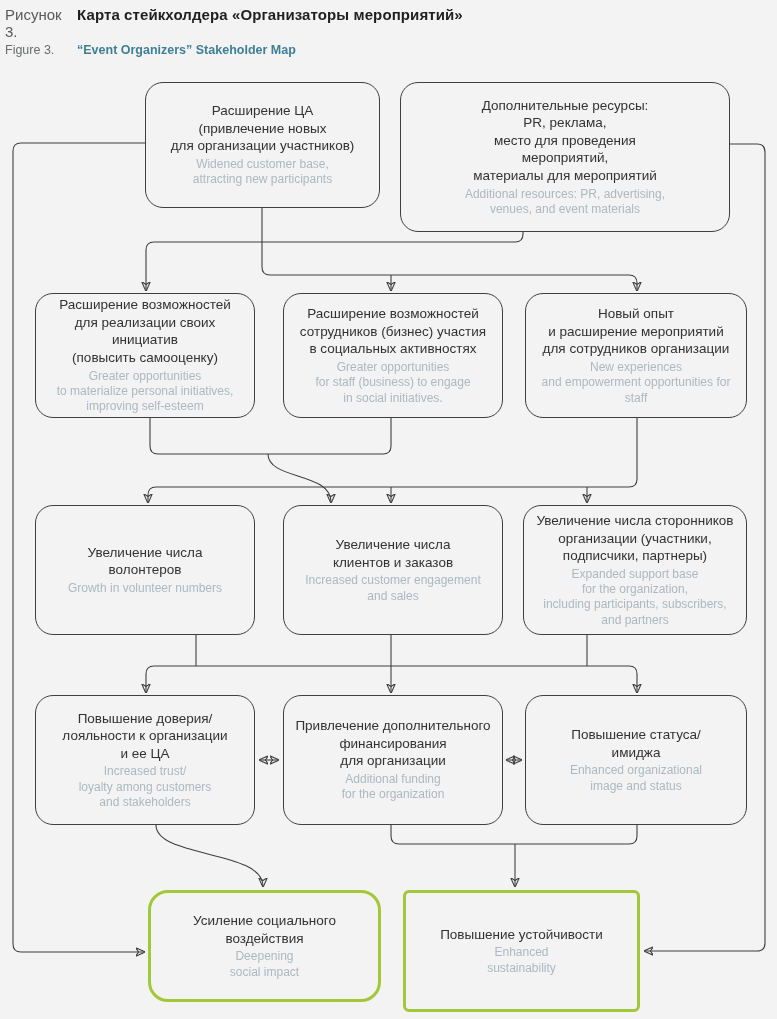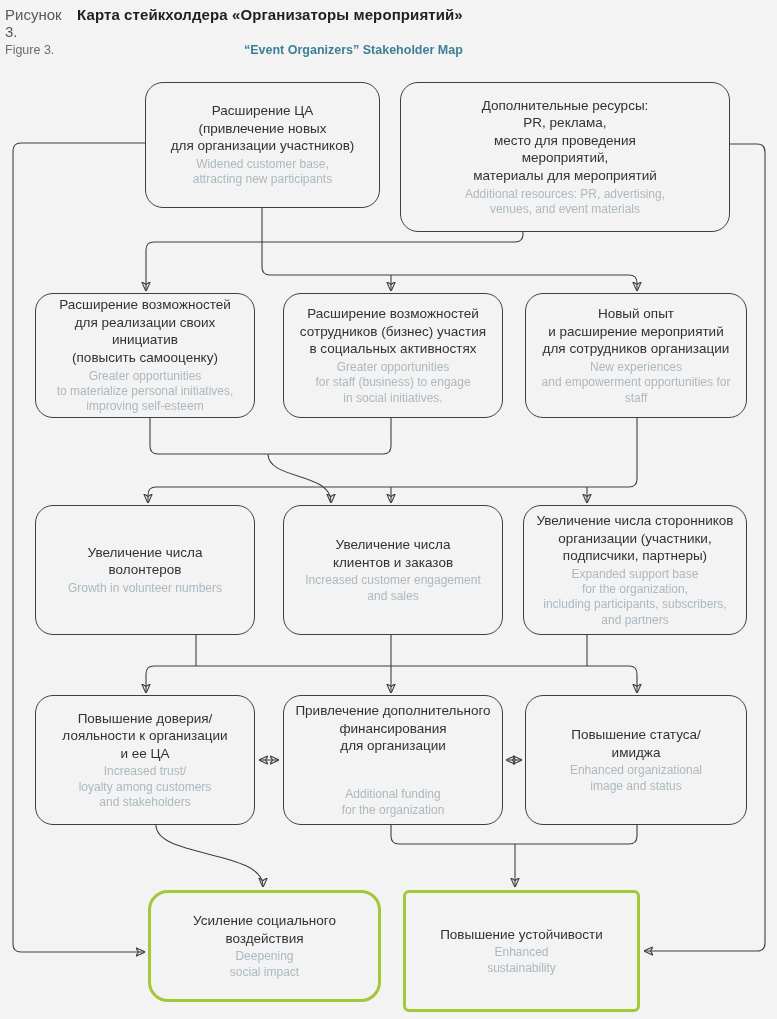--- a/index.html
+++ b/index.html
@@ -9,21 +9,21 @@
     -webkit-font-smoothing:antialiased;
   }
   .canvas{
     position:relative;
     width:777px;height:1019px;
     background:var(--bg,#f2f3f2);
     overflow:hidden;
   }
   
   .fig-header{position:absolute;left:5px;top:6px;}
-  .fig-row{display:flex;align-items:baseline;justify-content:space-between;}
+  .fig-row{display:flex;align-items:baseline;}
   .fig-label-ru{width:72px;font-size:15px;color:#59595b;}
   .fig-title-ru{font-size:15px;font-weight:bold;color:#1f1f1f;letter-spacing:.1px;}
   .fig-label-en{width:72px;font-size:12.5px;color:#6b6c6e;margin-top:3px;}
   .fig-title-en{font-size:12.5px;font-weight:bold;color:var(--teal,#3f7f96);margin-top:3px;}
   
   .node{
     position:absolute;
     box-sizing:border-box;
     border:1.3px solid var(--line,#3f3f3f);
     border-radius:18px;
@@ -170,21 +170,21 @@
   </div>
 
   <div class="node" style="left:35px;top:695px;width:220px;height:130px;">
     <div class="ru">Повышение доверия/
 лояльности к организации
 и ее ЦА</div>
     <div class="en">Increased trust/
 loyalty among customers
 and stakeholders</div>
   </div>
-  <div class="node" style="left:283px;top:695px;width:220px;height:130px;justify-content:space-between;">
+  <div class="node" style="left:283px;top:695px;width:220px;height:130px;">
     <div class="ru">Привлечение дополнительного
 финансирования
 для организации</div>
     <div class="en">Additional funding
 for the organization</div>
   </div>
   <div class="node" style="left:525px;top:695px;width:222px;height:130px;">
     <div class="ru">Повышение статуса/
 имиджа</div>
     <div class="en">Enhanced organizational

